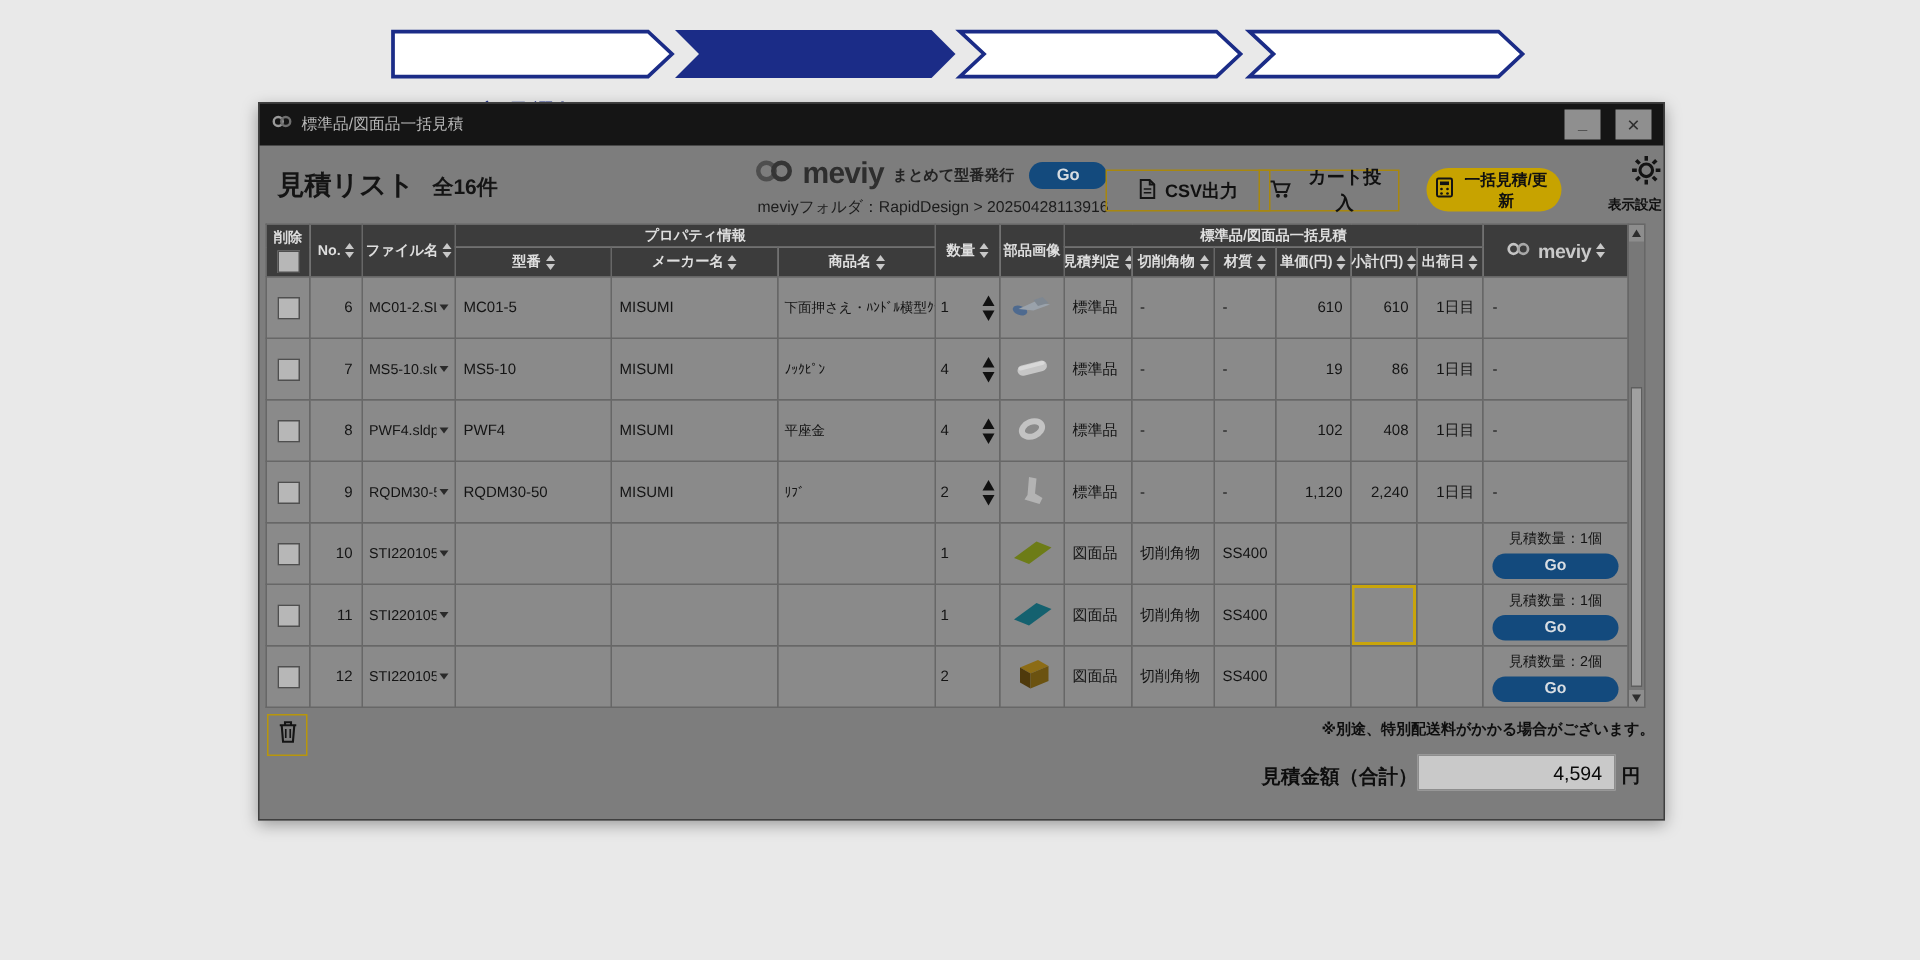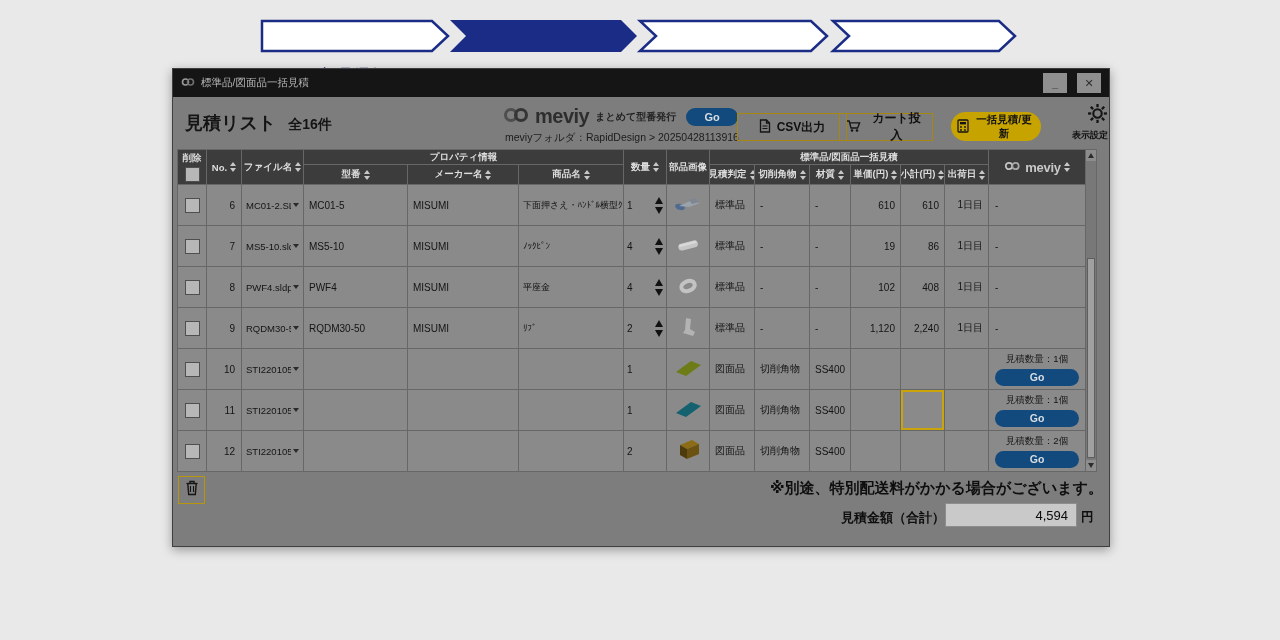--- a/index.html
+++ b/index.html
@@ -84,21 +84,21 @@
   .vscroll{position:absolute;left:912px;top:80px;width:12px;height:323px;background:#787878;border:1px solid #676767;box-sizing:border-box;}
   .varr{position:absolute;left:0;width:10px;height:11px;background:#8d8d8d;display:flex;align-items:center;justify-content:center;cursor:pointer;}
   .varr.top{top:0;}.varr.bot{bottom:0;}
   .tri-u{width:0;height:0;border-left:3px solid transparent;border-right:3px solid transparent;border-bottom:5px solid #2c2c2c;}
   .tri-d{width:0;height:0;border-left:3px solid transparent;border-right:3px solid transparent;border-top:5px solid #2c2c2c;}
   .vthumb{position:absolute;left:1px;top:108px;width:8px;height:200px;background:#a0a0a0;border:1px solid #5e5e5e;box-sizing:border-box;cursor:grab;}
 
   
   .trash{position:absolute;left:5px;top:407px;width:25px;height:26px;background:#7d7d7d;border:1.5px solid #b8960b;
          display:flex;align-items:center;justify-content:center;cursor:pointer;}
-  .note{position:absolute;right:6px;top:410px;font-size:15px;font-weight:bold;color:#0e0e0e;}
+  .note{position:absolute;right:6px;top:410px;font-size:10px;font-weight:bold;color:#0e0e0e;}
   .total-label{position:absolute;left:668px;top:440px;font-size:13px;font-weight:bold;color:#0e0e0e;}
   .total-box{position:absolute;left:772px;top:434px;width:132px;height:24px;background:#c9c9c9;border:1px solid #8d8d8d;
              box-sizing:border-box;display:flex;align-items:center;justify-content:flex-end;padding-right:8px;
              font-size:13px;font-weight:normal;color:#0a0a0a;}
   .total-cur{position:absolute;left:908px;top:440px;font-size:12.5px;font-weight:bold;color:#0e0e0e;}
 </style>
 </head>
 <body>
 
 <div class="page">

